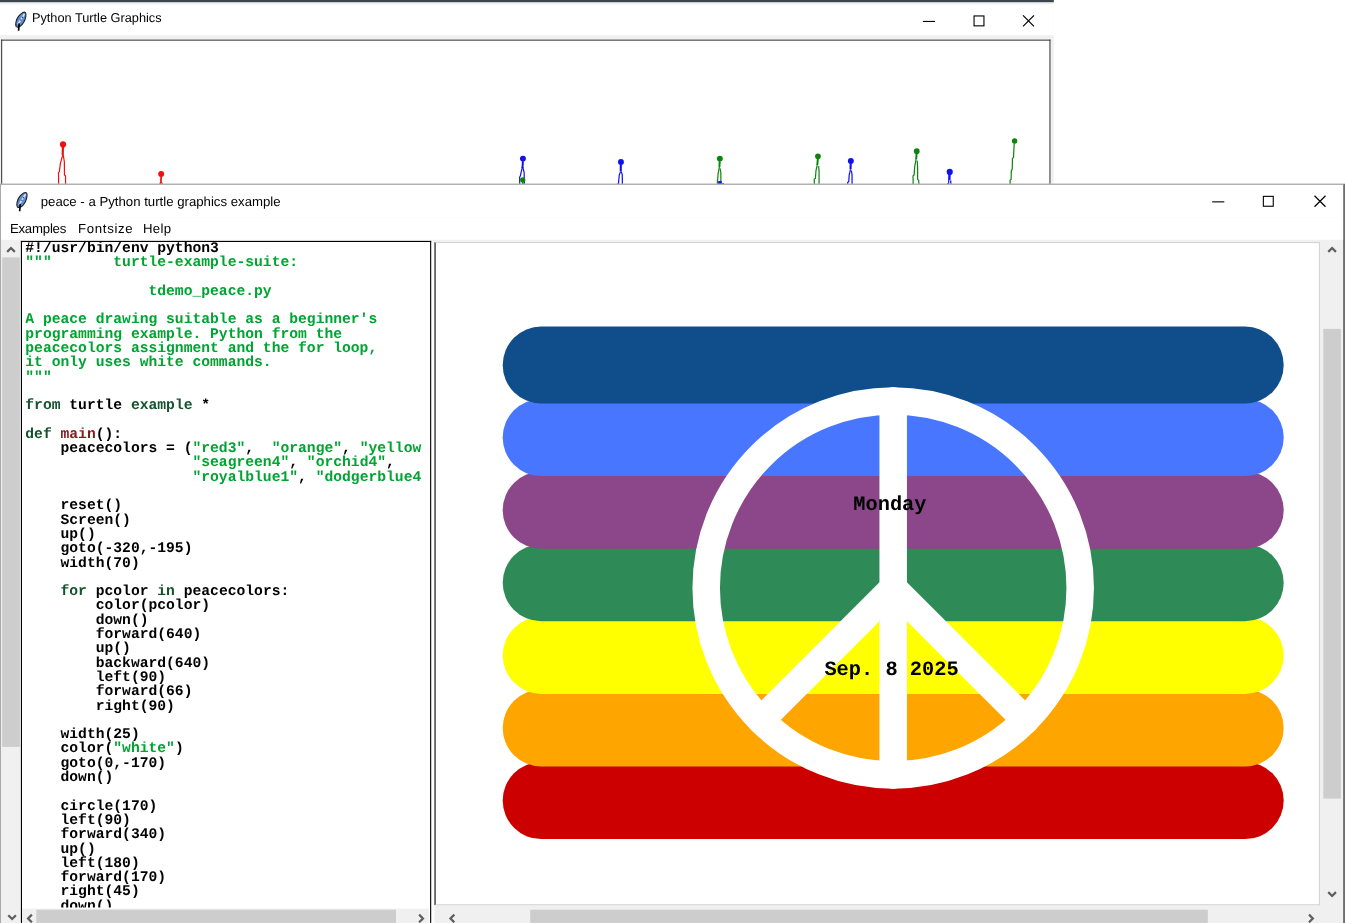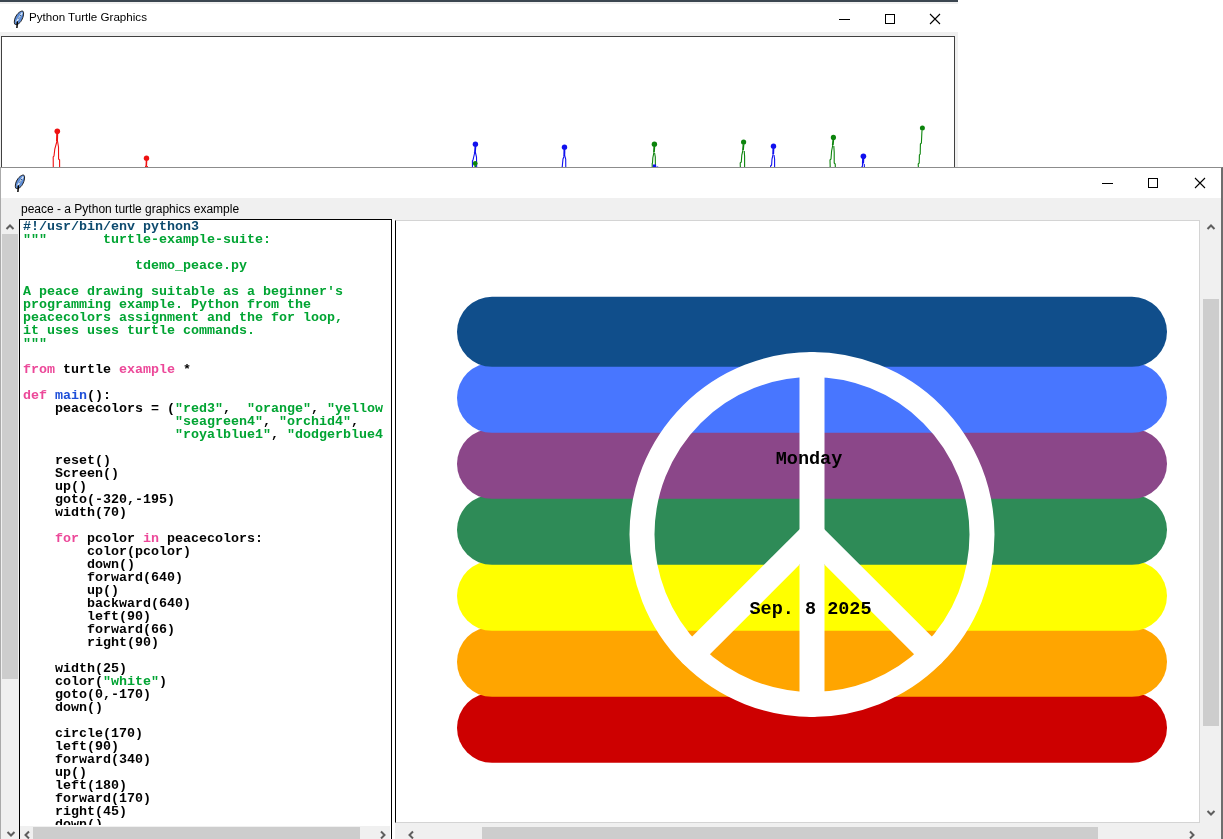--- a/index.html
+++ b/index.html
@@ -9,37 +9,37 @@
 
 
 #win1 { left:0; top:0; width:958px; height:167px; background:#f0f0f0; border-top:2px solid #3b4650; }
 #w1title { left:0; top:2px; width:958px; height:28px; background:#ffffff; }
 #w1title .ttl { left:29px; top:6px; font-size:11.6px; color:#000; }
 #w1frame { left:1px; top:34px; width:954px; height:133px; background:#ffffff; border-top:1px solid #404040; border-left:1px solid #404040; border-right:1px solid #404040; }
 
 
 #win2 { left:0; top:167px; width:1223px; height:672px; background:#f0f0f0; border-top:1px solid #8c8c8c; border-right:2px solid #6e6e6e; border-left:1px solid #aaaaaa; }
 #w2title { left:0; top:0; width:1220px; height:30px; background:#ffffff; }
-#w2title .ttl { left:20px; top:8px; font-size:12px; color:#000;margin-top:26px; }
+#w2title .ttl { left:36px; top:8px; font-size:12px; color:#000; }
 #w2menu { left:0; top:30px; width:1220px; height:20px; background:#ffffff; font-size:12px; color:#000; }
 #w2menu span { position:absolute; top:3px; }
 
 
 .btn-min { width:11px; height:1px; background:#000; }
 .btn-max { width:10px; height:10px; border:1.5px solid #000; background:transparent; }
 
 
 #txtw { left:19px; top:219px; width:373px; height:620px; background:#ffffff; border:1px solid #000; border-bottom:none; }
 #codepre { left:23px; top:220px; width:361px; height:605px; overflow:hidden;
   font-family:"Liberation Mono", monospace; font-weight:bold; font-size:13.33px; line-height:13px;
   white-space:pre; color:#000; }
-#codepre .c { color:#0c4a6e; }
+#codepre .c { color:#000000; }
 #codepre .s { color:#00a432; }
-#codepre .k { color:#ec4899; }
-#codepre .d { color:#1d4ed8; }
+#codepre .k { color:#14532d; }
+#codepre .d { color:#7f1d1d; }
 
 
 #canw { left:395px; top:220px; width:805px; height:603px; background:#ffffff; border-left:1px solid #000; border-top:1px solid #d4d4d4; border-right:1px solid #d4d4d4; border-bottom:1px solid #d4d4d4; }
 
 
 .sb-track { background:#f0f0f0; }
 .sb-thumb { background:#cdcdcd; }
 </style>
 </head>
 <body>
@@ -127,20 +127,25 @@
       <path d="M7.2 8.5 L6.7 9.6 M8.6 6.2 L8.1 7.3" stroke="#17335c" stroke-width="1" fill="none"></path>
       <path d="M5.4 12.2 L4.9 19" stroke="#000" stroke-width="1.5" fill="none"></path>
     </svg>
     <span class="abs ttl">peace - a Python turtle graphics example</span>
     <div class="abs btn-min" style="left:1101px; top:15px;"></div>
     <div class="abs btn-max" style="left:1147px; top:10px;"></div>
     <svg class="abs" style="left:1193px; top:9px;" width="12" height="12" viewBox="0 0 12 12">
       <path d="M1 1 L11 11 M11 1 L1 11" stroke="#000" stroke-width="1.1"></path>
     </svg>
   </div>
+  <div id="w2menu" class="abs">
+    <span style="left:8px; letter-spacing:-0.2px;">Examples</span>
+    <span style="left:70px; letter-spacing:0.6px;">Fontsize</span>
+    <span style="left:129px; letter-spacing:0.3px;">Help</span>
+  </div>
 </div>
 
 <div class="abs sb-track" style="left:1px; top:219px; width:17px; height:620px;"></div>
 <svg class="abs" style="left:5px; top:223px;" width="10" height="8" viewBox="0 0 10 8">
     <path d="M1.5 6 L5 2.5 L8.5 6" stroke="#5e5e5e" stroke-width="2" fill="none"></path>
   </svg>
 <div class="abs sb-thumb" style="left:2px; top:234px; width:16px; height:445px;"></div>
 <svg class="abs" style="left:6px; top:830px;" width="10" height="8" viewBox="0 0 10 8">
     <path d="M1.5 2 L5 5.5 L8.5 2" stroke="#5e5e5e" stroke-width="2" fill="none"></path>
   </svg>
@@ -149,21 +154,21 @@
 
 <div id="txtw" class="abs"></div>
 <pre id="codepre" class="abs"><span class="c">#!/usr/bin/env python3</span>
 <span class="s">"""       turtle-example-suite:</span>
 
 <span class="s">              tdemo_peace.py</span>
 
 <span class="s">A peace drawing suitable as a beginner's</span>
 <span class="s">programming example. Python from the</span>
 <span class="s">peacecolors assignment and the for loop,</span>
-<span class="s">it uses uses turtle commands.</span>
+<span class="s">it only uses white commands.</span>
 <span class="s">"""</span>
 
 <span class="k">from</span> turtle <span class="k">example</span> *
 
 <span class="k">def</span> <span class="d">main</span>():
     peacecolors = (<span class="s">"red3"</span>,  <span class="s">"orange"</span>, <span class="s">"yellow"</span>,
                    <span class="s">"seagreen4"</span>, <span class="s">"orchid4"</span>,
                    <span class="s">"royalblue1"</span>, <span class="s">"dodgerblue4"</span>)
 
     reset()

